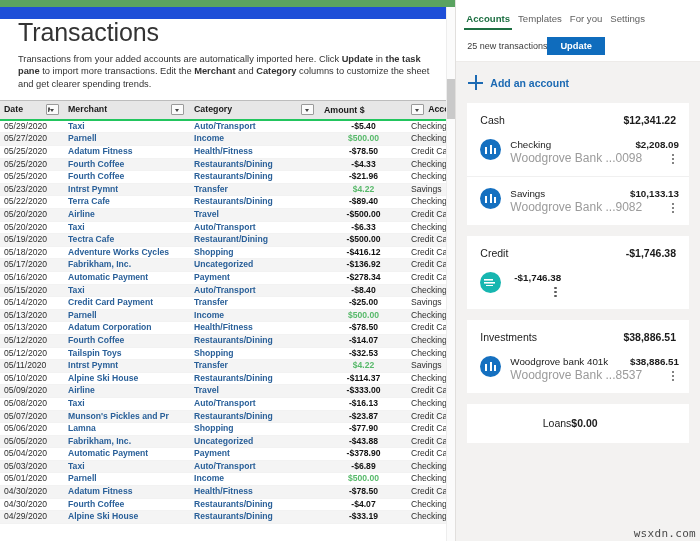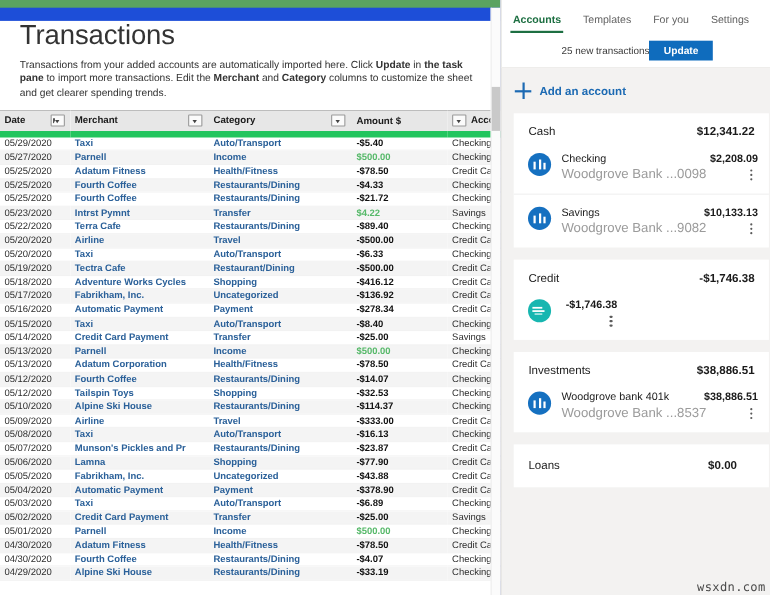--- a/index.html
+++ b/index.html
@@ -59,21 +59,21 @@
   }
   table.tx {
     border-collapse: collapse;
     width: 447px;
     table-layout: fixed;
     font-size: 8.6px;
   }
   table.tx thead th {
     background: #e7e7e7;
     border-top: 1px solid #bdbdbd;
-    border-bottom: 6px solid #22c55e;
+    border-bottom: 2px solid #22c55e;
     color: #1a1a1a;
     font-weight: bold;
     font-size: 8.8px;
     text-align: left;
     padding: 3px 4px 3px 4px;
     height: 12px;
     vertical-align: middle;
     position: relative;
     white-space: nowrap;
   }
@@ -120,21 +120,21 @@
     white-space: nowrap;
     overflow: hidden;
     font-size: 8.6px;
     border-bottom: 1px solid #f2f2f2;
   }
   table.tx tbody tr:nth-child(even) td { background: #f4f4f4; }
   table.tx tbody tr:nth-child(odd)  td { background: #ffffff; }
   td.t-date { color: #2d2d2d; padding-left: 7px; }
   td.t-merch, td.t-cat { color: #2a6099; font-weight: bold; }
   td.t-amt {
-    text-align: left;
+    text-align: center;
     color: #111111;
     font-weight: bold;
     padding-right: 9px;
   }
   td.t-amt.pos { color: #57b96a; font-weight: bold; }
   td.t-acct { color: #2d2d2d; padding-left: 5px; }
 
   
   #left-scrollbar {
     position: absolute;
@@ -159,21 +159,21 @@
     position: relative;
     overflow: hidden;
     border-left: 1px solid #e1dfdd;
   }
   #tabs-bar {
     background: #ffffff;
     height: 30px;
     display: flex;
     align-items: flex-end;
     padding: 0 0 0 8px;
-    gap: 16px;
+    gap: 4px;
   }
   .tab {
     font-size: 9.6px;
     color: #616161;
     padding: 0 2px 6px 2px;
     position: relative;
     cursor: pointer;
     white-space: nowrap;
   }
   .tab.active {
@@ -185,21 +185,21 @@
     position: absolute;
     left: 0; right: 0; bottom: 0;
     height: 2.5px;
     background: #1d6f42;
   }
   #update-row {
     background: #ffffff;
     height: 31px;
     display: flex;
     align-items: center;
-    justify-content: center;
+    justify-content: flex-start;
     padding: 0 9px 0 11px;
     border-bottom: 1px solid #edebe9;
   }
   #new-tx-label { font-size: 9px; color: #3b3b3b; }
   #update-button {
     background: #0f6cbd;
     color: #ffffff;
     font-size: 9.3px;
     font-weight: bold;
     border: none;
@@ -226,21 +226,21 @@
   .plus-icon::before { left: 7px; top: 0; width: 1.6px; height: 15px; }
   .plus-icon::after  { top: 7px; left: 0; height: 1.6px; width: 15px; }
   #add-account-label {
     font-size: 10.5px;
     color: #1c6ab3;
     font-weight: bold;
   }
 
   .acct-card {
     background: #ffffff;
-    margin: 0 1px 11px 11px;
+    margin: 0 11px 11px 11px;
     padding: 0;
   }
   .card-head {
     display: flex;
     justify-content: space-between;
     align-items: center;
     padding: 11px 13px 9px 13px;
     font-size: 10.5px;
     color: #1b1b1b;
   }
@@ -323,21 +323,21 @@
     left: 0; width: 2.4px; height: 2.4px;
     border-radius: 50%;
     background: #ararara;
     background: #5a5a5a;
   }
   .kebab span:nth-child(1){ top: 1px; }
   .kebab span:nth-child(2){ top: 5px; }
   .kebab span:nth-child(3){ top: 9px; }
 
   .loans-card { padding-bottom: 1px; }
-  .loans-card .card-head { padding: 13px 29px 13px 13px; }
+  .loans-card .card-head { padding: 13px 29px 13px 13px; justify-content: center; }
 
   #watermark {
     position: absolute;
     right: 4px;
     bottom: 1px;
     font-family: "DejaVu Sans Mono", monospace;
     font-size: 11px;
     color: #4a4a4a;
     letter-spacing: 0.3px;
     margin-left: 16px;
@@ -407,21 +407,21 @@
                 <td class="t-date">05/25/2020</td>
                 <td class="t-merch">Fourth Coffee</td>
                 <td class="t-cat">Restaurants/Dining</td>
                 <td class="t-amt">-$4.33</td>
                 <td class="t-acct">Checking</td>
               </tr>
               <tr>
                 <td class="t-date">05/25/2020</td>
                 <td class="t-merch">Fourth Coffee</td>
                 <td class="t-cat">Restaurants/Dining</td>
-                <td class="t-amt">-$21.72</td>
+                <td class="t-amt">-$21.96</td>
                 <td class="t-acct">Checking</td>
               </tr>
               <tr>
                 <td class="t-date">05/23/2020</td>
                 <td class="t-merch">Intrst Pymnt</td>
                 <td class="t-cat">Transfer</td>
                 <td class="t-amt pos">$4.22</td>
                 <td class="t-acct">Savings</td>
               </tr>
               <tr>
@@ -509,20 +509,27 @@
                 <td class="t-acct">Checking</td>
               </tr>
               <tr>
                 <td class="t-date">05/12/2020</td>
                 <td class="t-merch">Tailspin Toys</td>
                 <td class="t-cat">Shopping</td>
                 <td class="t-amt">-$32.53</td>
                 <td class="t-acct">Checking</td>
               </tr>
               <tr>
+                <td class="t-date">05/11/2020</td>
+                <td class="t-merch">Intrst Pymnt</td>
+                <td class="t-cat">Transfer</td>
+                <td class="t-amt pos">$4.22</td>
+                <td class="t-acct">Savings</td>
+              </tr>
+              <tr>
                 <td class="t-date">05/10/2020</td>
                 <td class="t-merch">Alpine Ski House</td>
                 <td class="t-cat">Restaurants/Dining</td>
                 <td class="t-amt">-$114.37</td>
                 <td class="t-acct">Checking</td>
               </tr>
               <tr>
                 <td class="t-date">05/09/2020</td>
                 <td class="t-merch">Airline</td>
                 <td class="t-cat">Travel</td>
@@ -563,27 +570,20 @@
                 <td class="t-cat">Payment</td>
                 <td class="t-amt">-$378.90</td>
                 <td class="t-acct">Credit Card</td>
               </tr>
               <tr>
                 <td class="t-date">05/03/2020</td>
                 <td class="t-merch">Taxi</td>
                 <td class="t-cat">Auto/Transport</td>
                 <td class="t-amt">-$6.89</td>
                 <td class="t-acct">Checking</td>
-              </tr>
-              <tr>
-                <td class="t-date">05/02/2020</td>
-                <td class="t-merch">Credit Card Payment</td>
-                <td class="t-cat">Transfer</td>
-                <td class="t-amt">-$25.00</td>
-                <td class="t-acct">Savings</td>
               </tr>
               <tr>
                 <td class="t-date">05/01/2020</td>
                 <td class="t-merch">Parnell</td>
                 <td class="t-cat">Income</td>
                 <td class="t-amt pos">$500.00</td>
                 <td class="t-acct">Checking</td>
               </tr>
               <tr>
                 <td class="t-date">04/30/2020</td>

